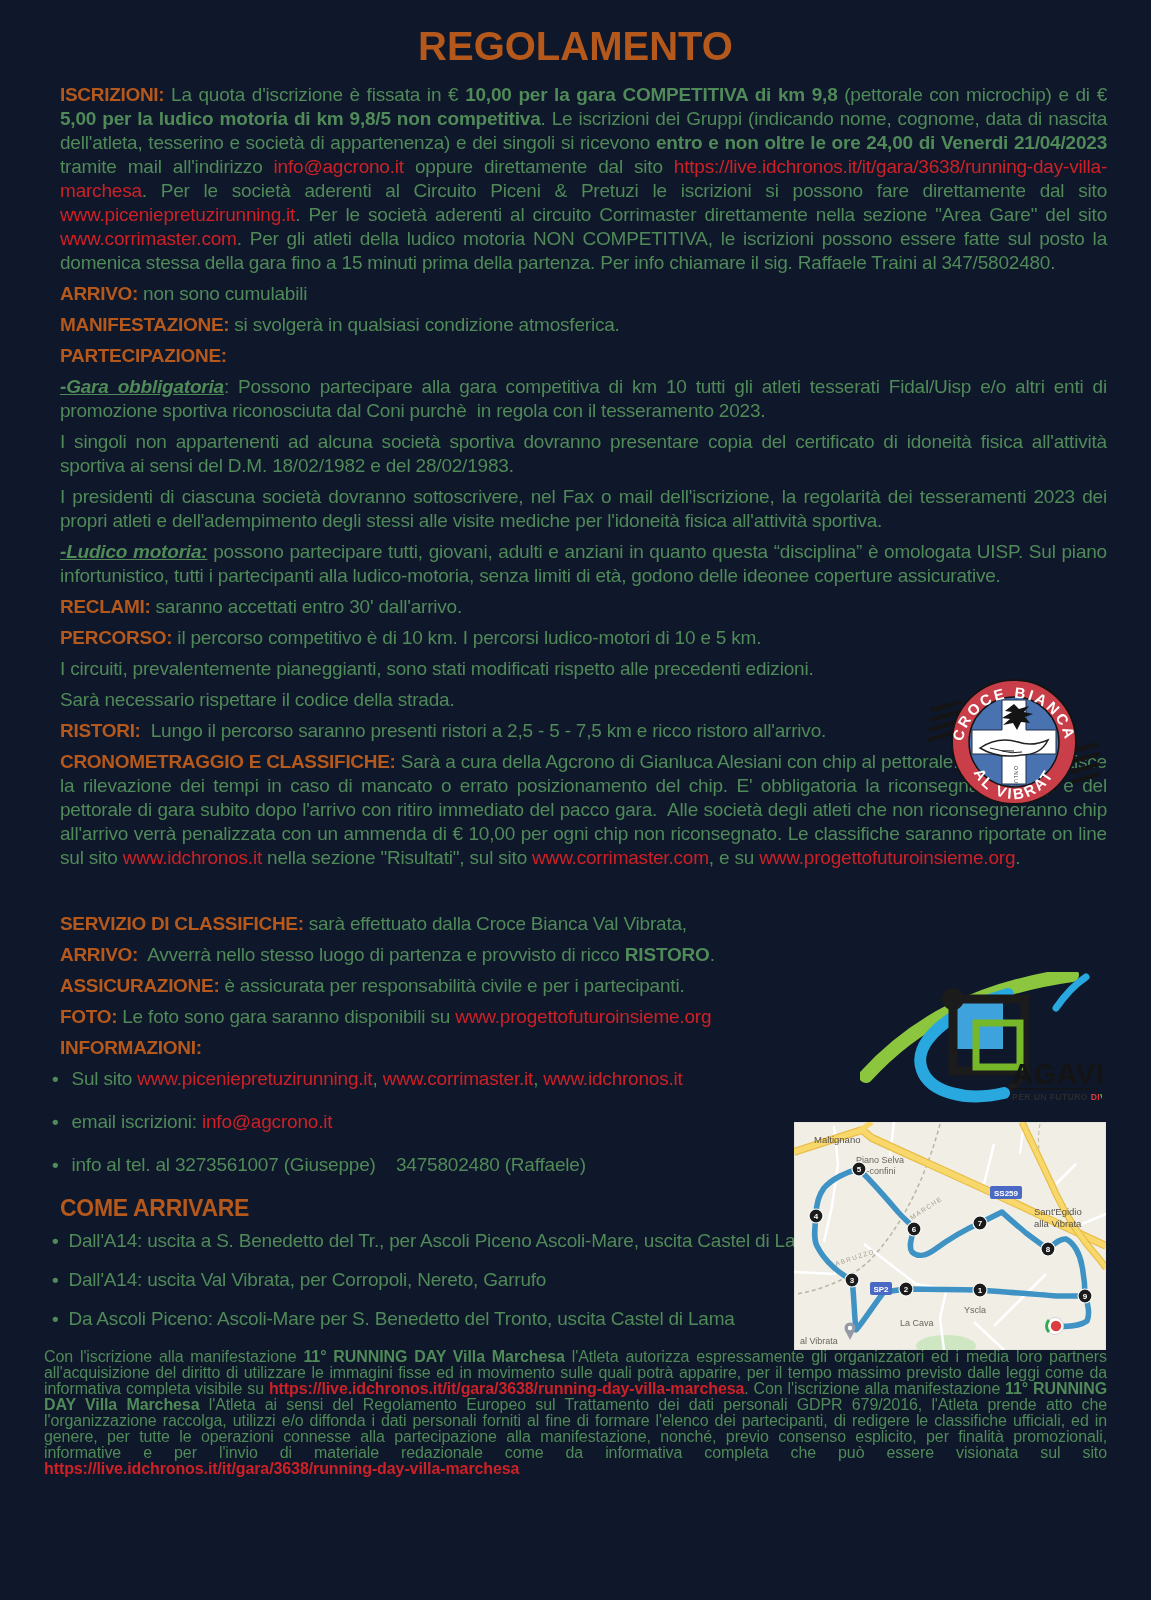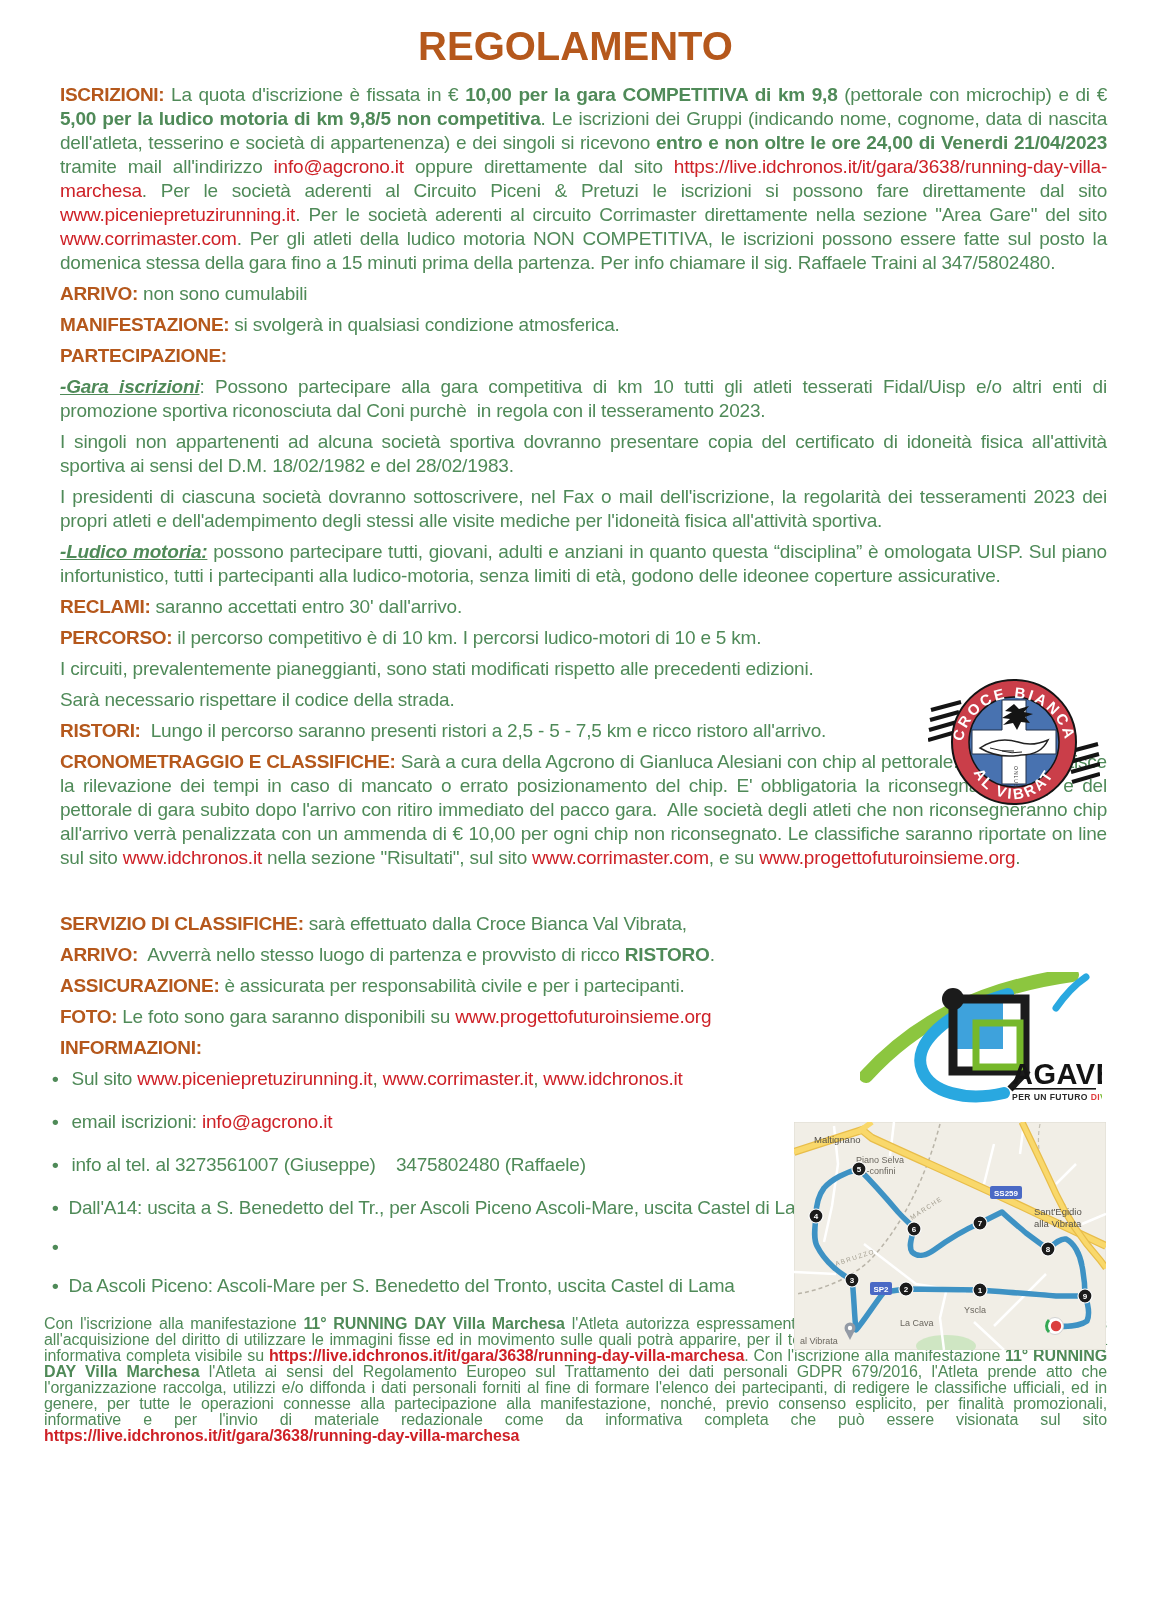--- a/index.html
+++ b/index.html
@@ -1,18 +1,18 @@
 <!DOCTYPE html>
 <html><head>
 <meta charset="utf-8">
 <style>
   html,body{margin:0;padding:0;background:#888;}
   .page{
     position:relative; width:1151px; height:1600px; margin:0 auto;
-    background:#ffffff; overflow:hidden; box-sizing:border-box;
+    background:#0f172a; overflow:hidden; box-sizing:border-box;
     padding:24px 44px 0 44px;
     font-family:"Liberation Sans", sans-serif;
     color:#4f8a58;
   }
   h1.title{
     margin:0 0 14px 0; text-align:center;
     font-size:40px; font-weight:bold; letter-spacing:0px; color:#b5581c;
   }
   .para{
     font-size:19px; line-height:24px; margin:0 0 7px 16px;
@@ -49,21 +49,21 @@
 <body>
 
 <div class="page">
 
   <h1 class="title">REGOLAMENTO</h1>
 
   <div class="para"><span class="hdr">ISCRIZIONI: </span><span>La quota d'iscrizione è fissata in € </span><span class="b">10,00 per la gara COMPETITIVA di km 9,8</span><span> (pettorale con microchip) e di € </span><span class="b">5,00 per la ludico motoria di km 9,8/5 non competitiva</span><span>. Le iscrizioni dei Gruppi (indicando nome, cognome, data di nascita dell'atleta, tesserino e società di appartenenza) e dei singoli si ricevono </span><span class="b">entro e non oltre le ore 24,00 di Venerdi 21/04/2023</span><span> tramite mail all'indirizzo </span><span class="r">info@agcrono.it</span><span> oppure direttamente dal sito </span><span class="r">https://live.idchronos.it/it/gara/3638/running-day-villa-marchesa</span><span>. Per le società aderenti al Circuito Piceni &amp; Pretuzi le iscrizioni si possono fare direttamente dal sito </span><span class="r">www.piceniepretuzirunning.it</span><span>. Per le società aderenti al circuito Corrimaster direttamente nella sezione "Area Gare" del sito </span><span class="r">www.corrimaster.com</span><span>. Per gli atleti della ludico motoria NON COMPETITIVA, le iscrizioni possono essere fatte sul posto la domenica stessa della gara fino a 15 minuti prima della partenza. Per info chiamare il sig. Raffaele Traini al 347/5802480.</span></div>
   <div class="para"><span class="hdr">ARRIVO: </span><span>non sono cumulabili</span></div>
   <div class="para"><span class="hdr">MANIFESTAZIONE: </span><span>si svolgerà in qualsiasi condizione atmosferica.</span></div>
   <div class="para"><span class="hdr">PARTECIPAZIONE:</span></div>
-  <div class="para"><span class="ul">-Gara iscrizioni</span><span>: Possono partecipare alla gara competitiva di km 10 tutti gli atleti tesserati Fidal/Uisp e/o altri enti di promozione sportiva riconosciuta dal Coni purchè  in regola con il tesseramento 2023.</span></div>
+  <div class="para"><span class="ul">-Gara obbligatoria</span><span>: Possono partecipare alla gara competitiva di km 10 tutti gli atleti tesserati Fidal/Uisp e/o altri enti di promozione sportiva riconosciuta dal Coni purchè  in regola con il tesseramento 2023.</span></div>
   <div class="para"><span>I singoli non appartenenti ad alcuna società sportiva dovranno presentare copia del certificato di idoneità fisica all'attività sportiva ai sensi del D.M. 18/02/1982 e del 28/02/1983.</span></div>
   <div class="para"><span>I presidenti di ciascuna società dovranno sottoscrivere, nel Fax o mail dell'iscrizione, la regolarità dei tesseramenti 2023 dei propri atleti e dell'adempimento degli stessi alle visite mediche per l'idoneità fisica all'attività sportiva.</span></div>
   <div class="para"><span class="ul">-Ludico motoria:</span><span> possono partecipare tutti, giovani, adulti e anziani in quanto questa “disciplina” è omologata UISP. Sul piano infortunistico, tutti i partecipanti alla ludico-motoria, senza limiti di età, godono delle ideonee coperture assicurative.</span></div>
   <div class="para"><span class="hdr">RECLAMI: </span><span>saranno accettati entro 30' dall'arrivo.</span></div>
   <div class="para"><span class="hdr">PERCORSO: </span><span>il percorso competitivo è di 10 km. I percorsi ludico-motori di 10 e 5 km.</span></div>
   <div class="para"><span>I circuiti, prevalentemente pianeggianti, sono stati modificati rispetto alle precedenti edizioni.</span></div>
   <div class="para"><span>Sarà necessario rispettare il codice della strada.</span></div>
   <div class="para"><span class="hdr">RISTORI: </span><span> Lungo il percorso saranno presenti ristori a 2,5 - 5 - 7,5 km e ricco ristoro all'arrivo.</span></div>
   <div class="para"><span class="hdr">CRONOMETRAGGIO E CLASSIFICHE: </span><span>Sarà a cura della Agcrono di Gianluca Alesiani con chip al pettorale. Non si garantisce la rilevazione dei tempi in caso di mancato o errato posizionamento del chip. E' obbligatoria la riconsegna del chip e del pettorale di gara subito dopo l'arrivo con ritiro immediato del pacco gara.  Alle società degli atleti che non riconsegneranno chip all'arrivo verrà penalizzata con un ammenda di € 10,00 per ogni chip non riconsegnato. Le classifiche saranno riportate on line sul sito </span><span class="r">www.idchronos.it</span><span> nella sezione "Risultati", sul sito </span><span class="r">www.corrimaster.com</span><span>, e su </span><span class="r">www.progettofuturoinsieme.org</span><span>.</span></div>
 
@@ -81,28 +81,30 @@
     <li>
       <span class="bullet">•</span>
       <span><span>email iscrizioni: </span><span class="r">info@agcrono.it</span></span>
     </li>
     <li>
       <span class="bullet">•</span>
       <span><span>info al tel. al 3273561007 (Giuseppe)&nbsp;&nbsp;&nbsp;&nbsp;3475802480 (Raffaele)</span></span>
     </li>
   </ul>
 
+  <div class="para come"><span class="hdr">COME ARRIVARE</span></div>
 
   <ul class="blist tight">
     <li>
       <span class="bullet">•</span>
       <span><span>Dall'A14: uscita a S. Benedetto del Tr., per Ascoli Piceno Ascoli-Mare, uscita Castel di Lama</span></span>
     </li>
     <li>
       <span class="bullet">•</span>
+      <span><span>Dall'A14: uscita Val Vibrata, per Corropoli, Nereto, Garrufo</span></span>
     </li>
     <li>
       <span class="bullet">•</span>
       <span><span>Da Ascoli Piceno: Ascoli-Mare per S. Benedetto del Tronto, uscita Castel di Lama</span></span>
     </li>
   </ul>
 
   <div class="footer"><span>Con l'iscrizione alla manifestazione </span><span class="b">11° RUNNING DAY Villa Marchesa</span><span> l'Atleta autorizza espressamente gli organizzatori ed i media loro partners all'acquisizione del diritto di utilizzare le immagini fisse ed in movimento sulle quali potrà apparire, per il tempo massimo previsto dalle leggi come da informativa completa visibile su </span><span class="rb">https://live.idchronos.it/it/gara/3638/running-day-villa-marchesa</span><span>. Con l'iscrizione alla manifestazione </span><span class="b">11° RUNNING DAY Villa Marchesa</span><span> l'Atleta ai sensi del Regolamento Europeo sul Trattamento dei dati personali GDPR 679/2016, l'Atleta prende atto che l'organizzazione raccolga, utilizzi e/o diffonda i dati personali forniti al fine di formare l'elenco dei partecipanti, di redigere le classifiche ufficiali, ed in genere, per tutte le operazioni connesse alla partecipazione alla manifestazione, nonché, previo consenso esplicito, per finalità promozionali, informative e per l'invio di materiale redazionale come da informativa completa che può essere visionata sul sito </span><span class="rb">https://live.idchronos.it/it/gara/3638/running-day-villa-marchesa</span></div>
 
   <div class="gfx" id="croce-logo">

